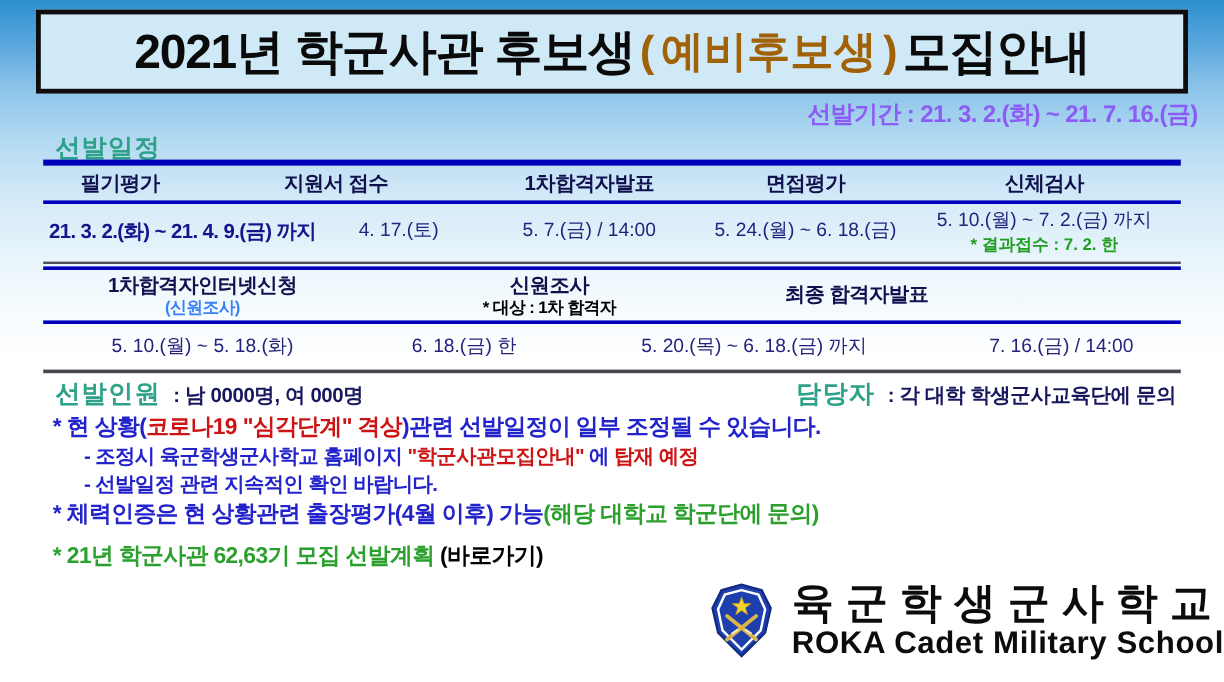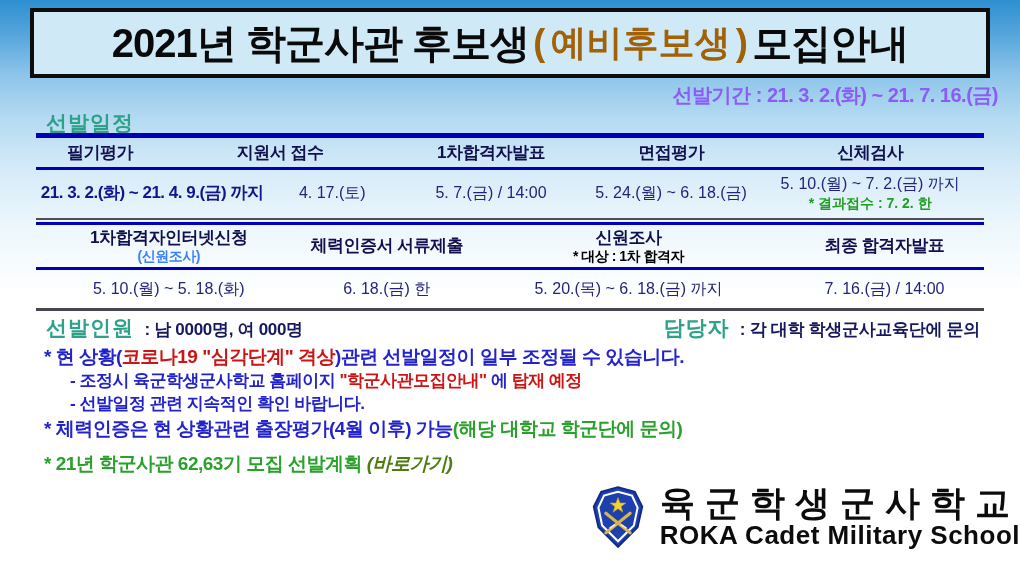--- a/index.html
+++ b/index.html
@@ -49,21 +49,21 @@
     display:flex;justify-content:space-between;align-items:flex-end;
   }
   .info-label{font-size:21px;font-weight:800;color:#2ea189;letter-spacing:1px;}
   .info-value{font-size:17px;font-weight:800;color:#17175e;margin-left:6px;letter-spacing:-0.3px;}
   .notes{position:absolute;left:44px;top:344px;line-height:1.35;letter-spacing:-0.5px;}
   .note-line{font-size:19px;font-weight:800;white-space:nowrap;}
   .note-sub{font-size:17px;font-weight:800;margin-left:26px;white-space:nowrap;}
   .blue{color:#2323cc;}
   .red{color:#cc1414;}
   .green{color:#2ba02c;}
-  .black{color:#4d7c0f;font-style:italic;}
+  .black{color:#000000;}
   .note-gap{margin-top:10px;}
   .footer{
     position:absolute;left:0;top:484px;width:100%;
     display:flex;align-items:center;justify-content:flex-end;gap:14px;
   }
   .emblem{width:56px;height:66px;flex:0 0 auto;}
   .footer-text{display:flex;flex-direction:column;align-items:center;}
   .footer-kr{font-size:35px;font-weight:800;color:#0c0c0c;letter-spacing:10px;white-space:nowrap;line-height:1.05;}
   .footer-en{font-size:26px;font-weight:800;color:#0c0c0c;letter-spacing:0.5px;white-space:nowrap;line-height:1.05;}
 </style>
@@ -104,21 +104,20 @@
     </div>
   </div>
 
   <div class="rule-double"></div>
 
   <div class="trow hrow2">
     <div class="cell hdr t2-c0">
       <span>1차합격자인터넷신청</span>
       <span class="sub">(신원조사)</span>
     </div>
-    <div class="cell hdr t2-c1">체력인증서 서류제출</div>
     <div class="cell hdr t2-c2">
       <span>신원조사</span>
       <span class="sub-green">* 대상 : 1차 합격자</span>
     </div>
     <div class="cell hdr t2-c3">최종 합격자발표</div>
   </div>
 
   <div class="rule-blue"></div>
 
   <div class="trow vrow2">

